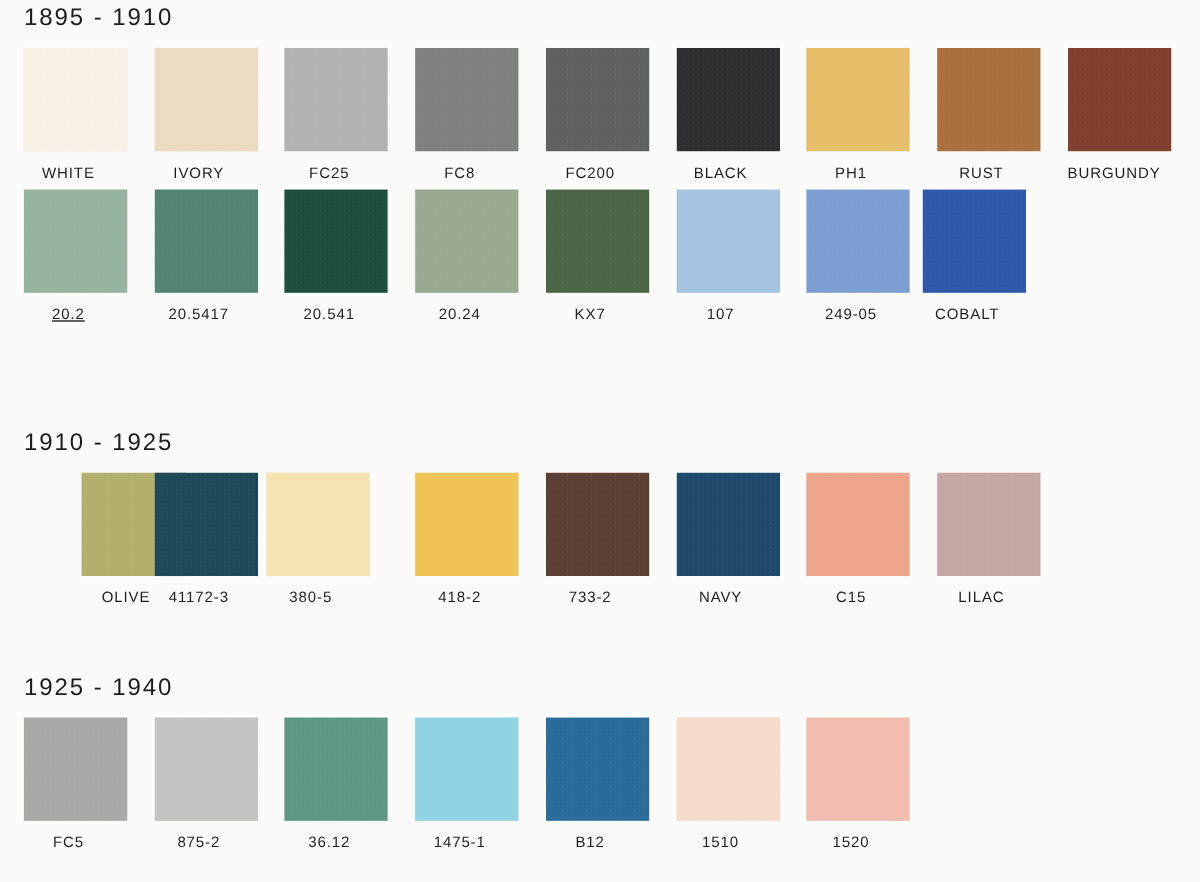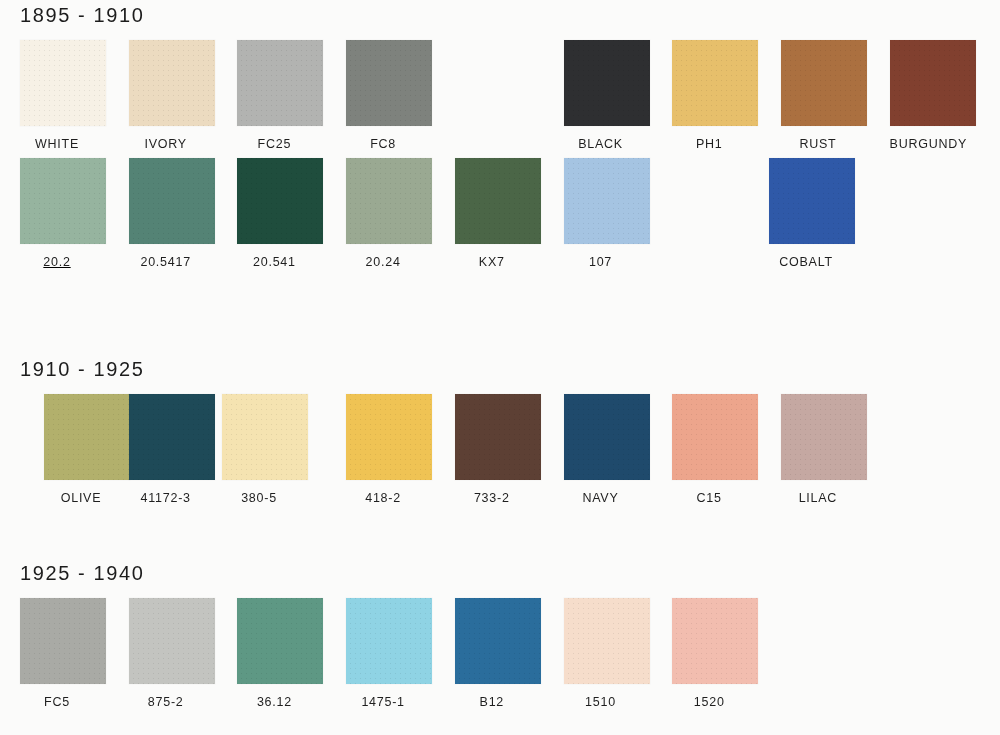--- a/index.html
+++ b/index.html
@@ -115,20 +115,24 @@
             <div class="swatch-label">IVORY</div>
           </div>
           <div class="swatch-cell" style="left: 237.4px;">
             <div class="swatch-chip" title="FC25" style="width: 86px; height: 86px; background: rgb(178, 179, 177);"></div>
             <div class="swatch-label">FC25</div>
           </div>
           <div class="swatch-cell" style="left: 346.1px;">
             <div class="swatch-chip" title="FC8" style="width: 86px; height: 86px; background: rgb(126, 130, 125);"></div>
             <div class="swatch-label">FC8</div>
           </div>
+          <div class="swatch-cell" style="left: 454.8px;">
+            <div class="swatch-chip" title="FC200" style="width: 86px; height: 86px; background: rgb(94, 98, 99);"></div>
+            <div class="swatch-label">FC200</div>
+          </div>
           <div class="swatch-cell" style="left: 563.5px;">
             <div class="swatch-chip" title="BLACK" style="width: 86px; height: 86px; background: rgb(46, 47, 49);"></div>
             <div class="swatch-label">BLACK</div>
           </div>
           <div class="swatch-cell" style="left: 672.2px;">
             <div class="swatch-chip" title="PH1" style="width: 86px; height: 86px; background: rgb(231, 191, 107);"></div>
             <div class="swatch-label">PH1</div>
           </div>
           <div class="swatch-cell" style="left: 780.9px;">
             <div class="swatch-chip" title="RUST" style="width: 86px; height: 86px; background: rgb(171, 112, 64);"></div>
@@ -156,33 +160,37 @@
             <div class="swatch-chip" title="20.24" style="width: 86px; height: 86px; background: rgb(154, 169, 146);"></div>
             <div class="swatch-label">20.24</div>
           </div>
           <div class="swatch-cell" style="left: 454.8px;">
             <div class="swatch-chip" title="KX7" style="width: 86px; height: 86px; background: rgb(75, 102, 71);"></div>
             <div class="swatch-label">KX7</div>
           </div>
           <div class="swatch-cell" style="left: 563.5px;">
             <div class="swatch-chip" title="107" style="width: 86px; height: 86px; background: rgb(165, 196, 226);"></div>
             <div class="swatch-label">107</div>
+          </div>
+          <div class="swatch-cell" style="left: 672.2px;">
+            <div class="swatch-chip" title="249-05" style="width: 86px; height: 86px; background: rgb(124, 158, 209);"></div>
+            <div class="swatch-label">249-05</div>
           </div>
           <div class="swatch-cell" style="left: 748px; padding-left: 21px;">
             <div class="swatch-chip" title="COBALT" style="width: 86px; height: 86px; background: rgb(47, 89, 168);"></div>
             <div class="swatch-label">COBALT</div>
           </div>
         </div>
       </div>
     </div>
     <div class="era-section" id="era-section-1">
       <div class="era-title">1910 - 1925</div>
       <div class="swatch-rows">
         <div class="swatch-row">
-          <div class="swatch-cell" style="left: 8px; padding-left: 36px;">
+          <div class="swatch-cell" style="left: 32px; padding-left: 36px;">
             <div class="swatch-chip" title="OLIVE" style="width: 86px; height: 86px; background: rgb(178, 176, 108);"></div>
             <div class="swatch-label">OLIVE</div>
           </div>
           <div class="swatch-cell" style="left: 128.7px;">
             <div class="swatch-chip" title="41172-3" style="width: 86px; height: 86px; background: rgb(30, 74, 88);"></div>
             <div class="swatch-label">41172-3</div>
           </div>
           <div class="swatch-cell" style="left: 222px;">
             <div class="swatch-chip" title="380-5" style="width: 86px; height: 86px; background: rgb(245, 227, 177);"></div>
             <div class="swatch-label">380-5</div>

